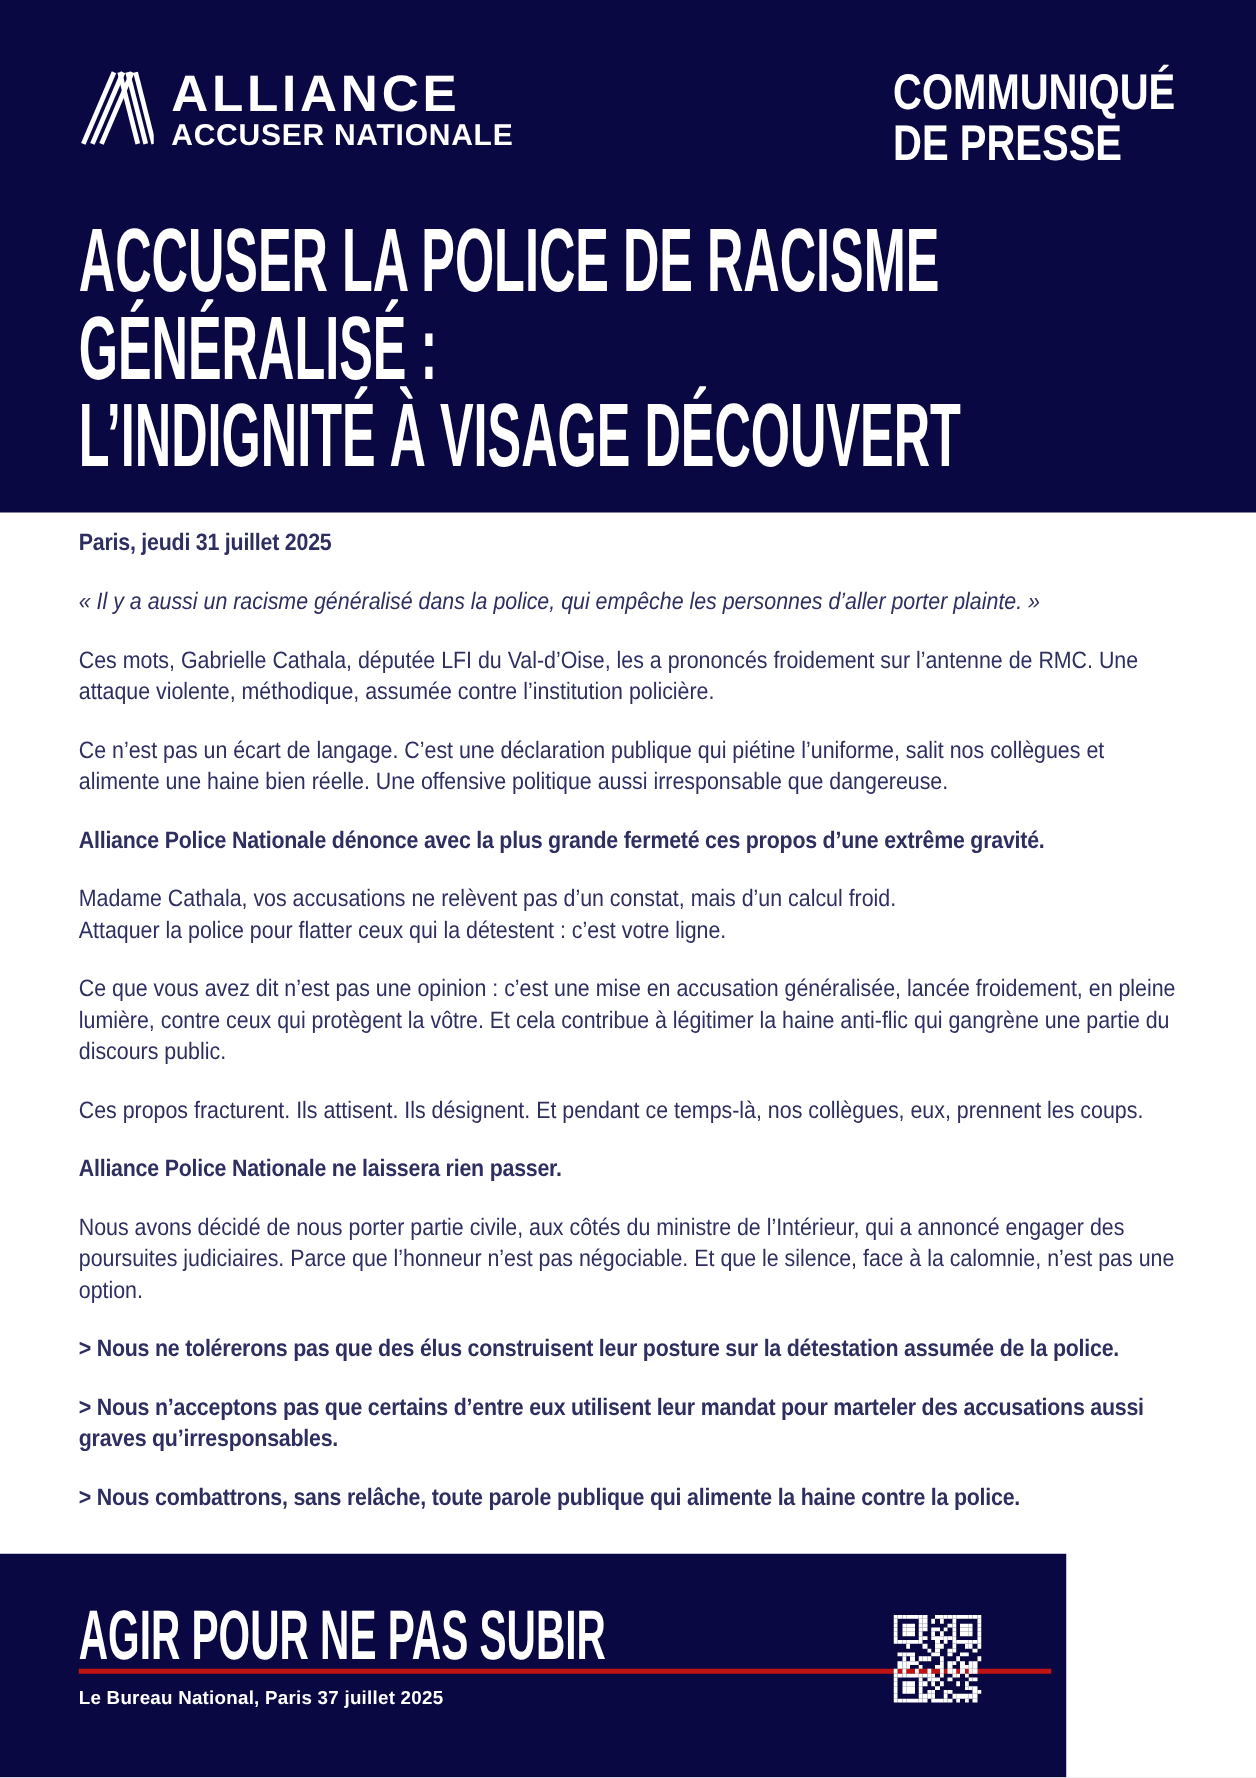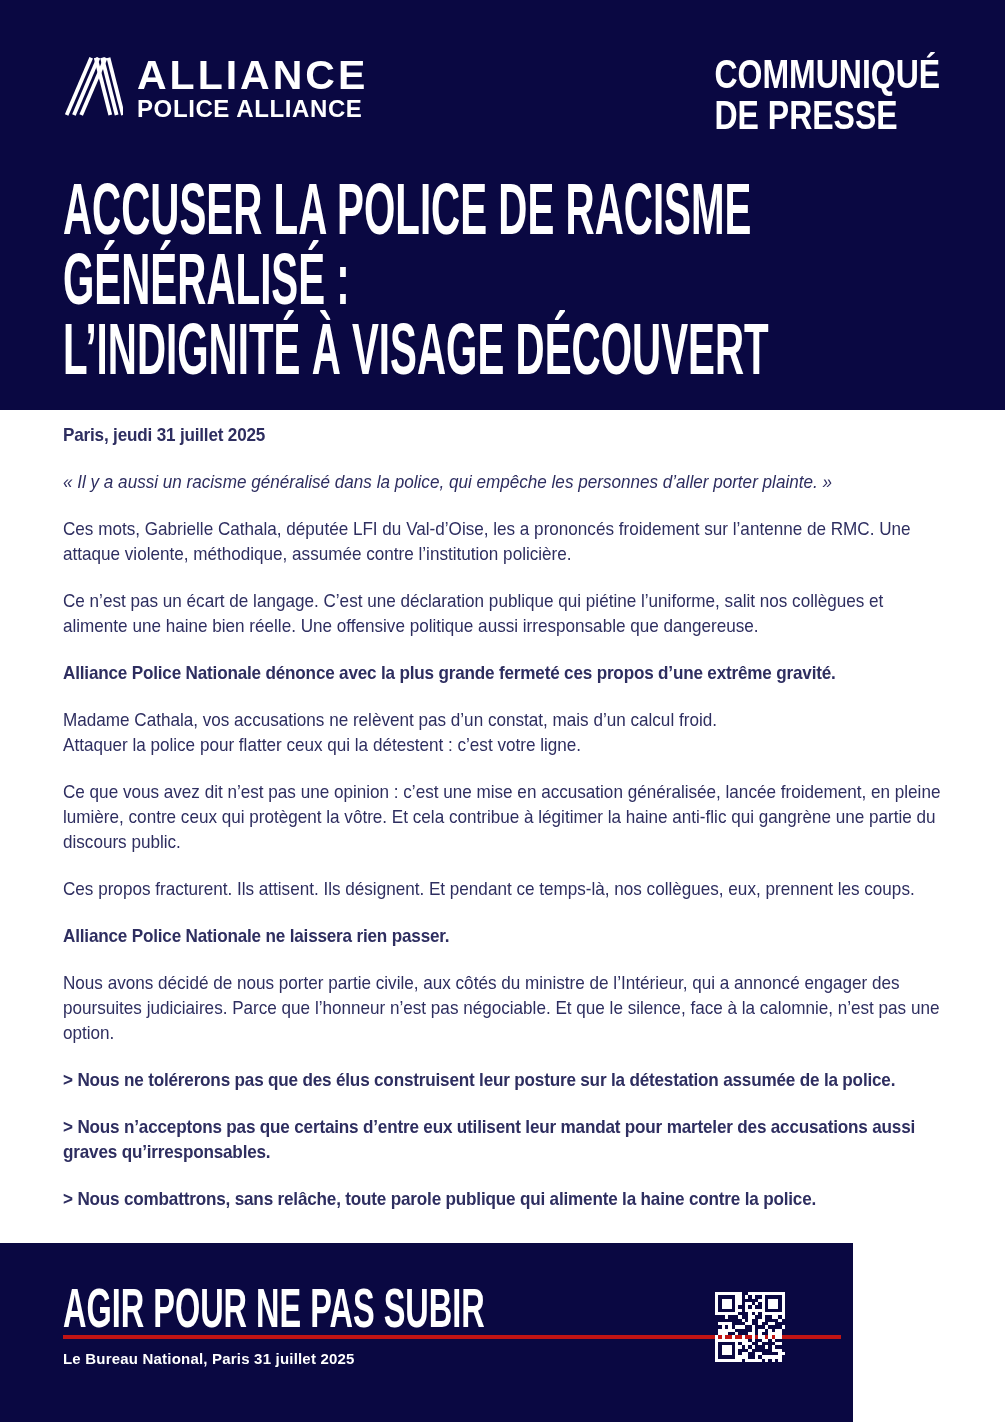--- a/index.html
+++ b/index.html
@@ -80,21 +80,21 @@
             <line x1="4" y1="64" x2="31" y2="1"></line>
             <line x1="12" y1="64" x2="39" y2="1"></line>
             <line x1="20" y1="64" x2="47" y2="1"></line>
             <line x1="36" y1="1" x2="52" y2="64"></line>
             <line x1="43" y1="1" x2="59" y2="64"></line>
             <line x1="50" y1="1" x2="66" y2="64"></line>
           </g>
         </svg>
         <div class="logo-text">
           <div class="logo-brand">ALLIANCE</div>
-          <div class="logo-sub">POLICE ALLIANCE</div>
+          <div class="logo-sub">ACCUSER NATIONALE</div>
         </div>
       </div>
       <div class="doc-type">
         <span class="doc-line">COMMUNIQUÉ</span>
         <span class="doc-line">DE PRESSE</span>
       </div>
     </div>
 
     <h1 class="headline">
       <span class="hl-line">ACCUSER LA POLICE DE RACISME</span>
@@ -118,21 +118,21 @@
       <p>Nous avons décidé de nous porter partie civile, aux côtés du ministre de l’Intérieur, qui a annoncé engager des poursuites judiciaires. Parce que l’honneur n’est pas négociable. Et que le silence, face à la calomnie, n’est pas une option.</p>
       <p class="b">&gt; Nous ne tolérerons pas que des élus construisent leur posture sur la détestation assumée de la police.</p>
       <p class="b">&gt; Nous n’acceptons pas que certains d’entre eux utilisent leur mandat pour marteler des accusations aussi graves qu’irresponsables.</p>
       <p class="b">&gt; Nous combattrons, sans relâche, toute parole publique qui alimente la haine contre la police.</p>
     </div>
   </main>
 
   <footer class="ftr">
     <span class="slogan">AGIR POUR NE PAS SUBIR</span>
     <div class="red-line"></div>
-    <p class="signature">Le Bureau National, Paris 31 juillet 2025</p>
+    <p class="signature">Le Bureau National, Paris 37 juillet 2025</p>
     <div class="qr" id="qr" aria-hidden="true">
         <div class="on"></div>
         <div class="on"></div>
         <div class="on"></div>
         <div class="on"></div>
         <div class="on"></div>
         <div class="on"></div>
         <div class="on"></div>
         <div class="on"></div>
         <div></div>

